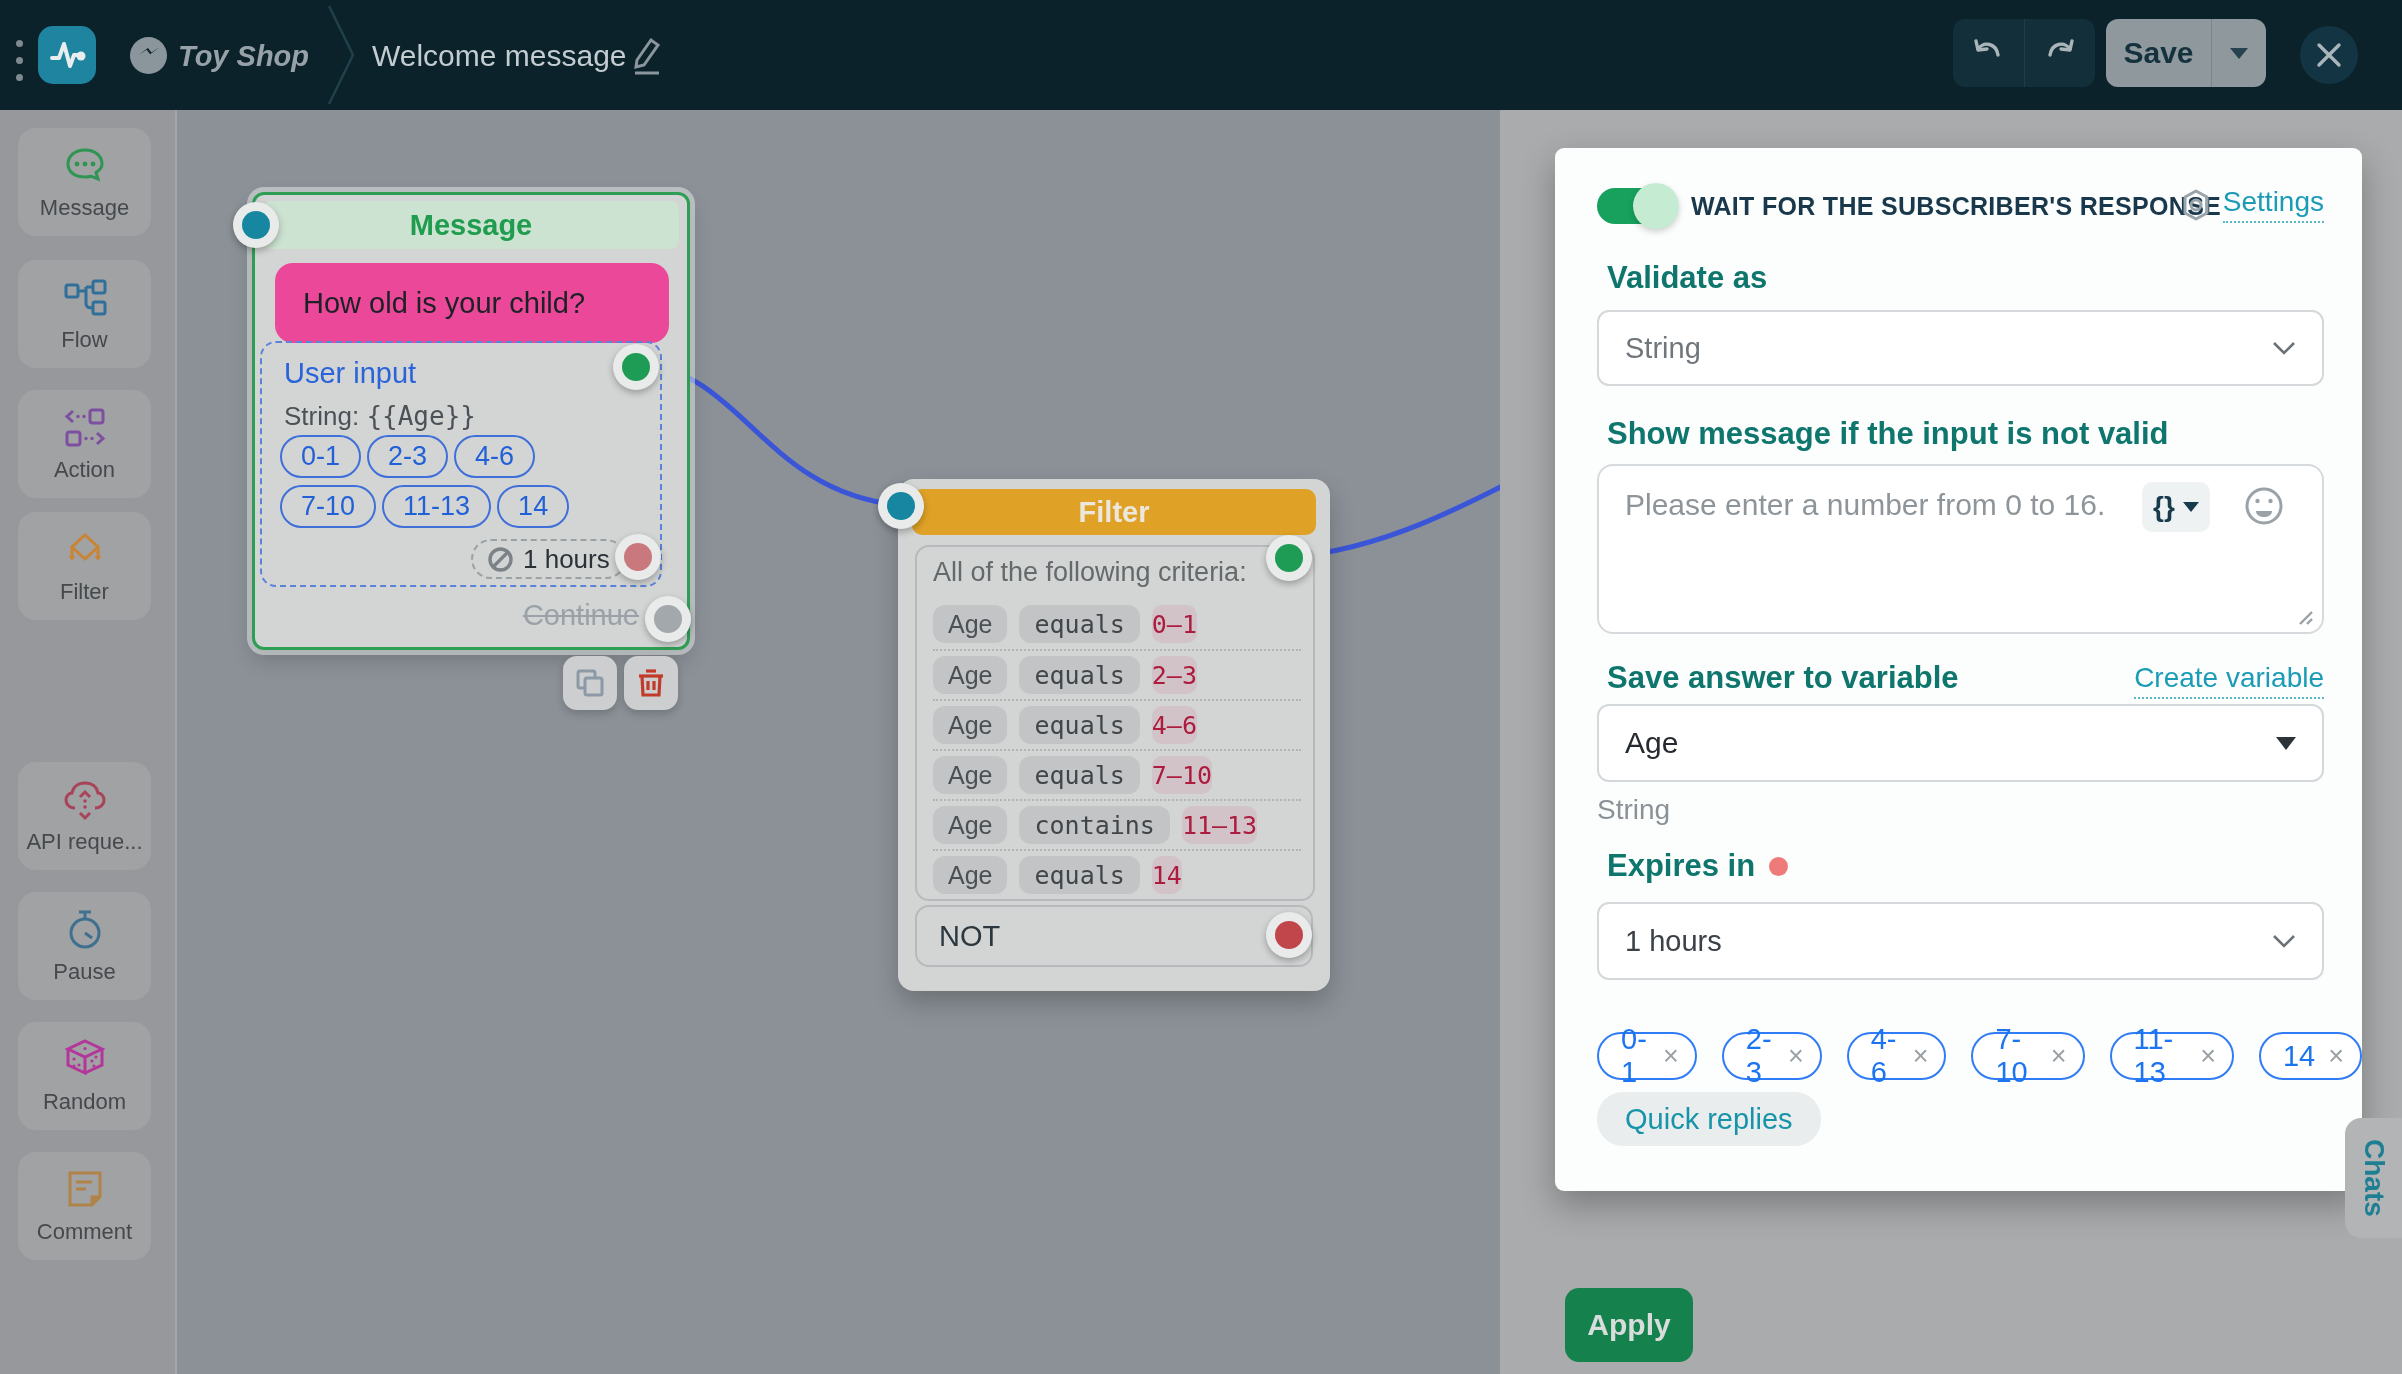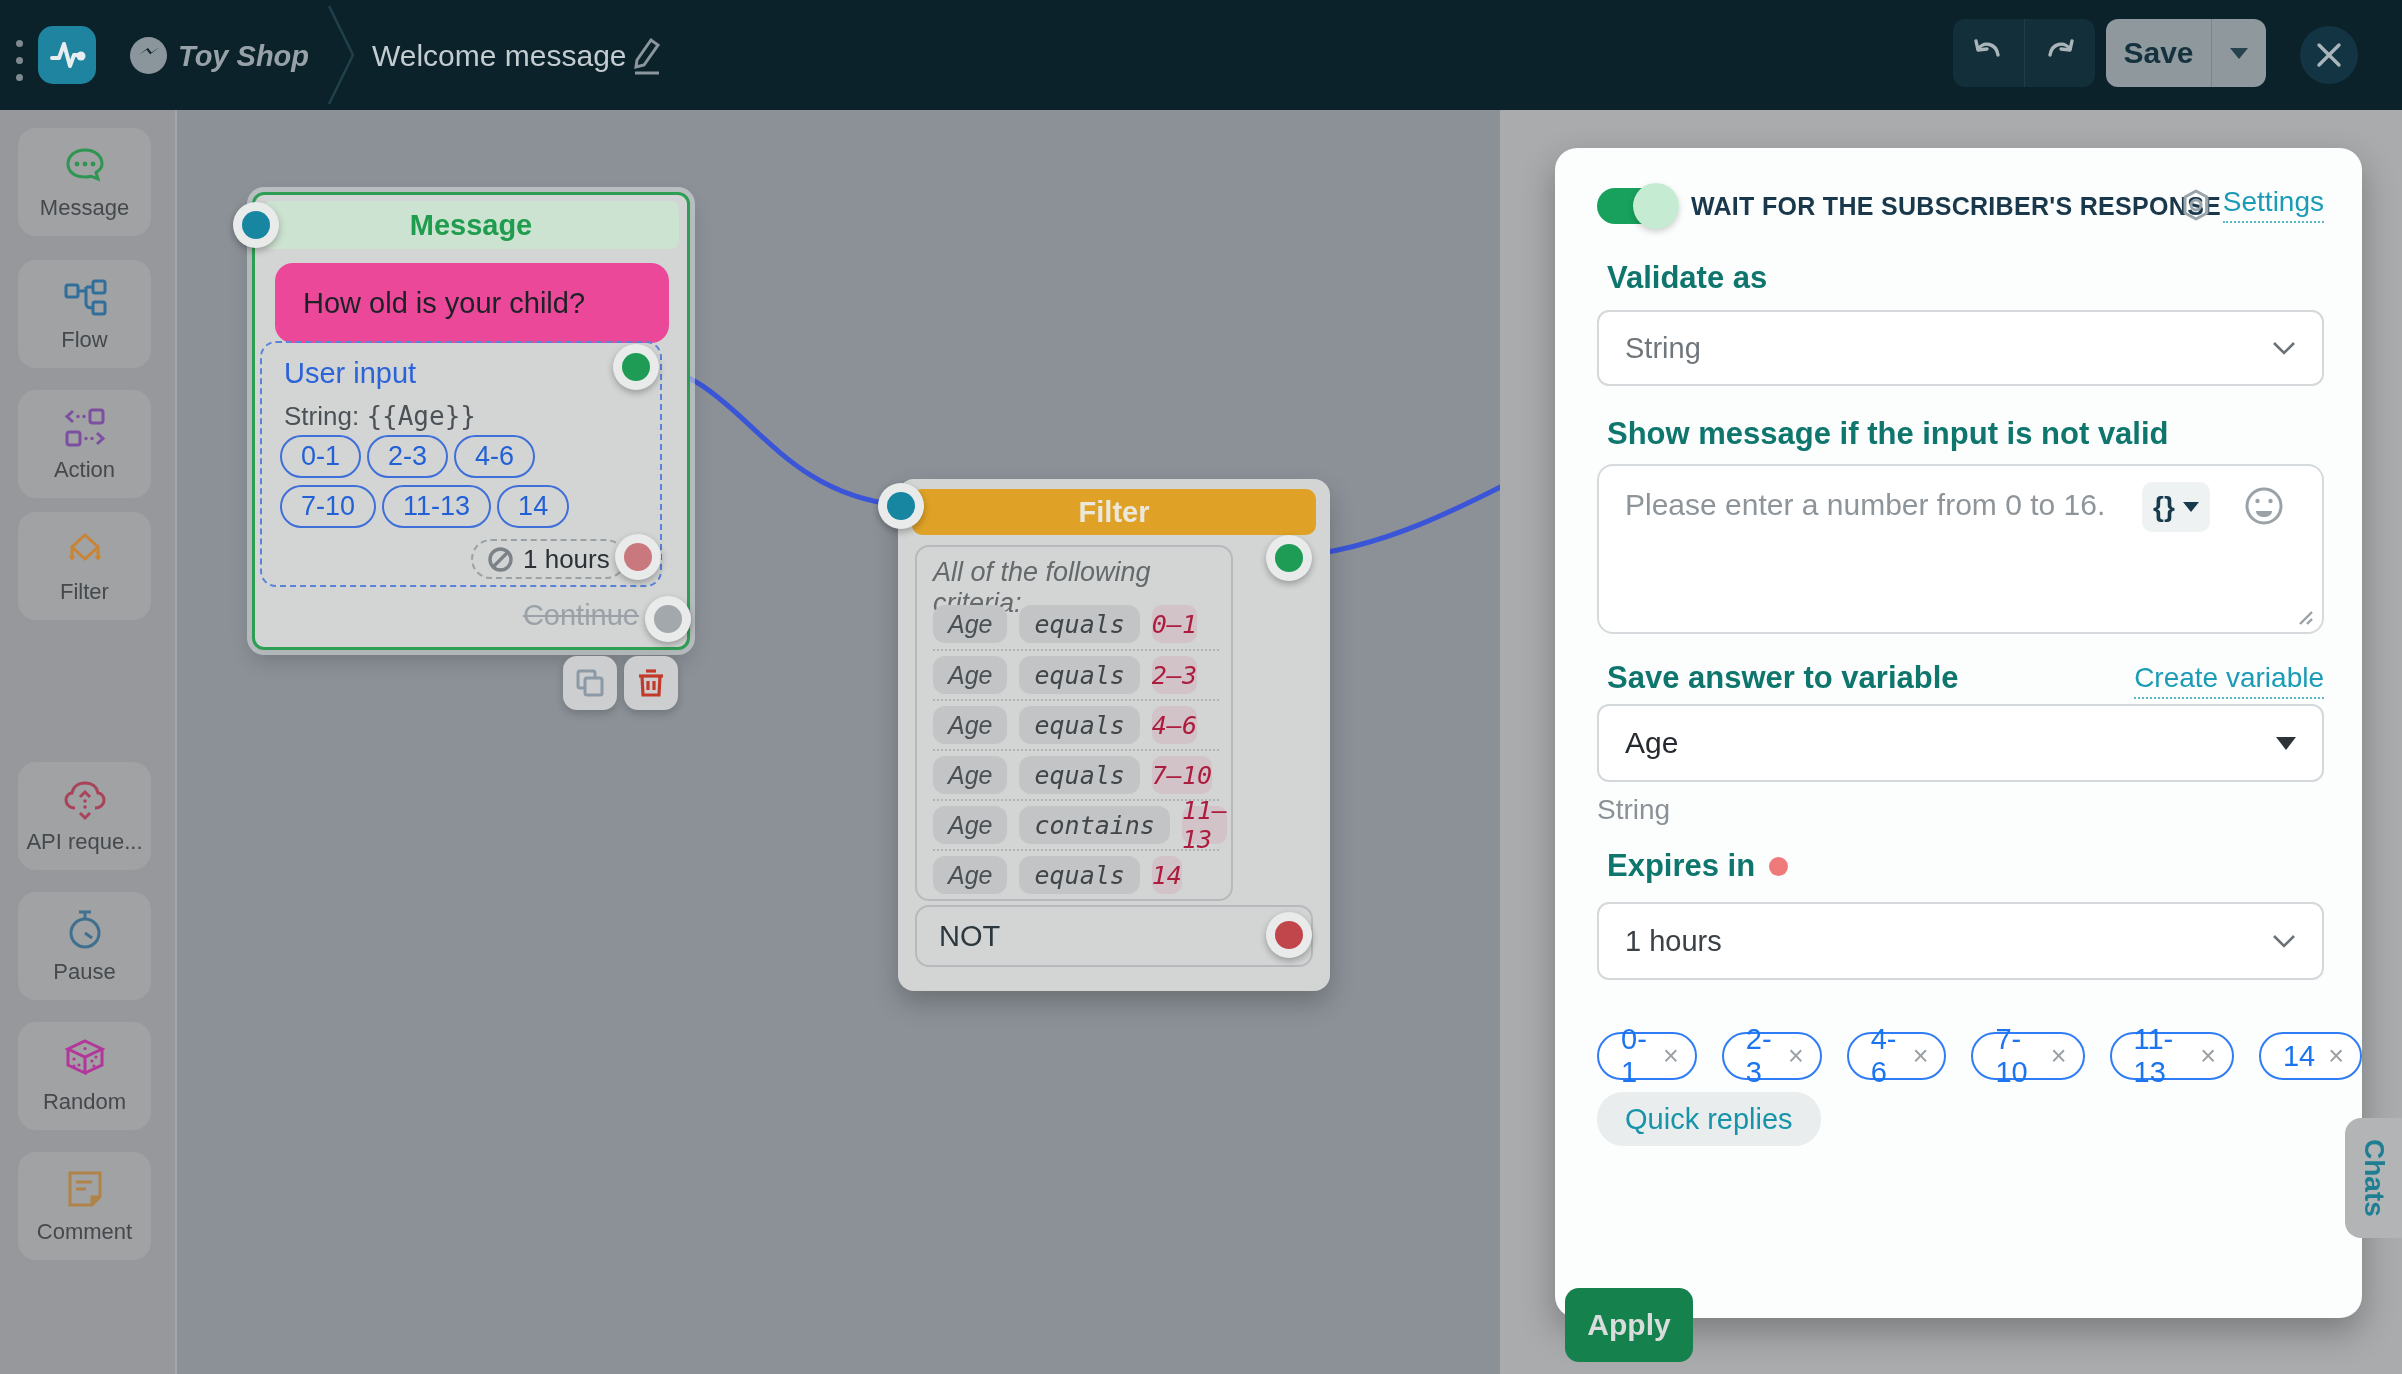--- a/index.html
+++ b/index.html
@@ -52,34 +52,34 @@
   .ui-chips { position:absolute; left:18px; top:92px; width:330px; display:flex; flex-wrap:wrap; gap:7px 6px; }
   .qr-chip { border:2px solid #3f6fd8; color:#2160d6; border-radius:22px; height:43px; padding:0 19px; font-size:27px; display:inline-flex; align-items:center; }
   .expire-pill { position:absolute; left:209px; top:196px; height:40px; border:2px dashed #9aa1a5; border-radius:20px; display:inline-flex; align-items:center; gap:9px; padding:0 14px; font-size:26px; color:#2b3136; }
   .continue-lbl { position:absolute; right:48px; top:404px; font-size:29px; color:#9ba2a7; text-decoration:line-through; text-decoration-thickness:2px; }
   .node-actions { position:absolute; left:563px; top:656px; display:flex; gap:7px; z-index:5; }
   .node-actions button { width:54px; height:54px; border:none; border-radius:14px; background:#cccecf; box-shadow:0 4px 8px rgba(0,0,0,.18); display:flex; align-items:center; justify-content:center; cursor:pointer; }
 
   
   .flt-node { position:absolute; left:898px; top:479px; width:432px; height:512px; background:#d3d5d5; border-radius:16px; box-shadow:0 12px 26px rgba(0,0,0,.22); z-index:5; }
   .flt-head { position:absolute; left:14px; right:14px; top:10px; height:46px; background:#dfa226; border-radius:10px; display:flex; align-items:center; justify-content:center; font-size:29px; font-weight:700; color:#ece7dc; }
-  .crit-box { position:absolute; left:17px; top:66px; width:318px; height:356px; border:2px solid #b6babc; border-radius:14px;font-style:italic; }
+  .crit-box { position:absolute; left:17px; top:66px; width:400px; height:356px; border:2px solid #b6babc; border-radius:14px; }
   .crit-title { position:absolute; left:16px; top:10px; font-size:27px; color:#64696c; }
   .crit-rows { position:absolute; left:16px; right:12px; top:52px; }
   .crit-row { height:50px; display:flex; align-items:center; gap:12px; }
   .crit-row + .crit-row { border-top:2px dotted #b0b4b6; }
   .f-pill { background:#c2c4c5; border-radius:12px; height:38px; padding:0 15px; font-size:25px; color:#4b5055; display:inline-flex; align-items:center; }
   .f-op { font-family:"DejaVu Sans Mono", monospace; color:#3f4549; }
   .f-val { font-family:"DejaVu Sans Mono", monospace; color:#ac1c3e; background:#d2c3c8; border-radius:10px; height:38px; padding:0 0; display:inline-flex; align-items:center; font-size:25px; }
   .not-box { position:absolute; left:17px; top:426px; width:398px; height:62px; border:2px solid #b6babc; border-radius:14px; display:flex; align-items:center; }
   .not-lbl { margin-left:22px; font-size:29px; color:#2c383e; font-weight:500; }
 
   
   .panel-wrap { position:absolute; left:1500px; top:110px; width:902px; height:1264px; background:#a9abac; z-index:20; }
-  .panel-card { position:absolute; left:55px; top:38px; width:807px; height:1170px; background:#fcfdfd; border-radius:22px; box-shadow:0 14px 34px rgba(0,0,0,.28); }
+  .panel-card { position:absolute; left:55px; top:38px; width:807px; height:1043px; background:#fcfdfd; border-radius:9px; box-shadow:0 14px 34px rgba(0,0,0,.28); }
   .toggle { position:absolute; left:42px; top:40px; width:74px; height:36px; background:#17a15d; border-radius:18px; cursor:pointer; }
   .toggle .knob { position:absolute; right:-8px; top:-5px; width:46px; height:46px; border-radius:50%; background:#c5ecd3; box-shadow:0 3px 6px rgba(0,0,0,.18); }
   .wait-lbl { position:absolute; left:136px; top:44px; font-size:25px; font-weight:700; color:#1a384b; letter-spacing:.3px; }
   .settings-link { position:absolute; right:38px; top:38px; display:flex; align-items:center; gap:10px; cursor:pointer; }
   .link-teal { font-size:28px; color:#1b9bb6; border-bottom:2px dotted #59b7c9; padding-bottom:3px; }
   .p-h { position:absolute; left:52px; font-size:31px; font-weight:700; color:#0f766e; }
   .p-select { position:absolute; left:42px; width:727px; height:76px; background:#ffffff; border:2px solid #d4d8da; border-radius:12px; display:flex; align-items:center; justify-content:space-between; padding:0 26px; cursor:pointer; }
   .p-select .val { font-size:29px; }
   .p-textarea { position:absolute; left:42px; top:316px; width:727px; height:170px; border:2px solid #d6dadc; border-radius:16px; background:#fff; }
   .ph-text { position:absolute; left:26px; top:22px; font-size:30px; color:#8e959a; }

